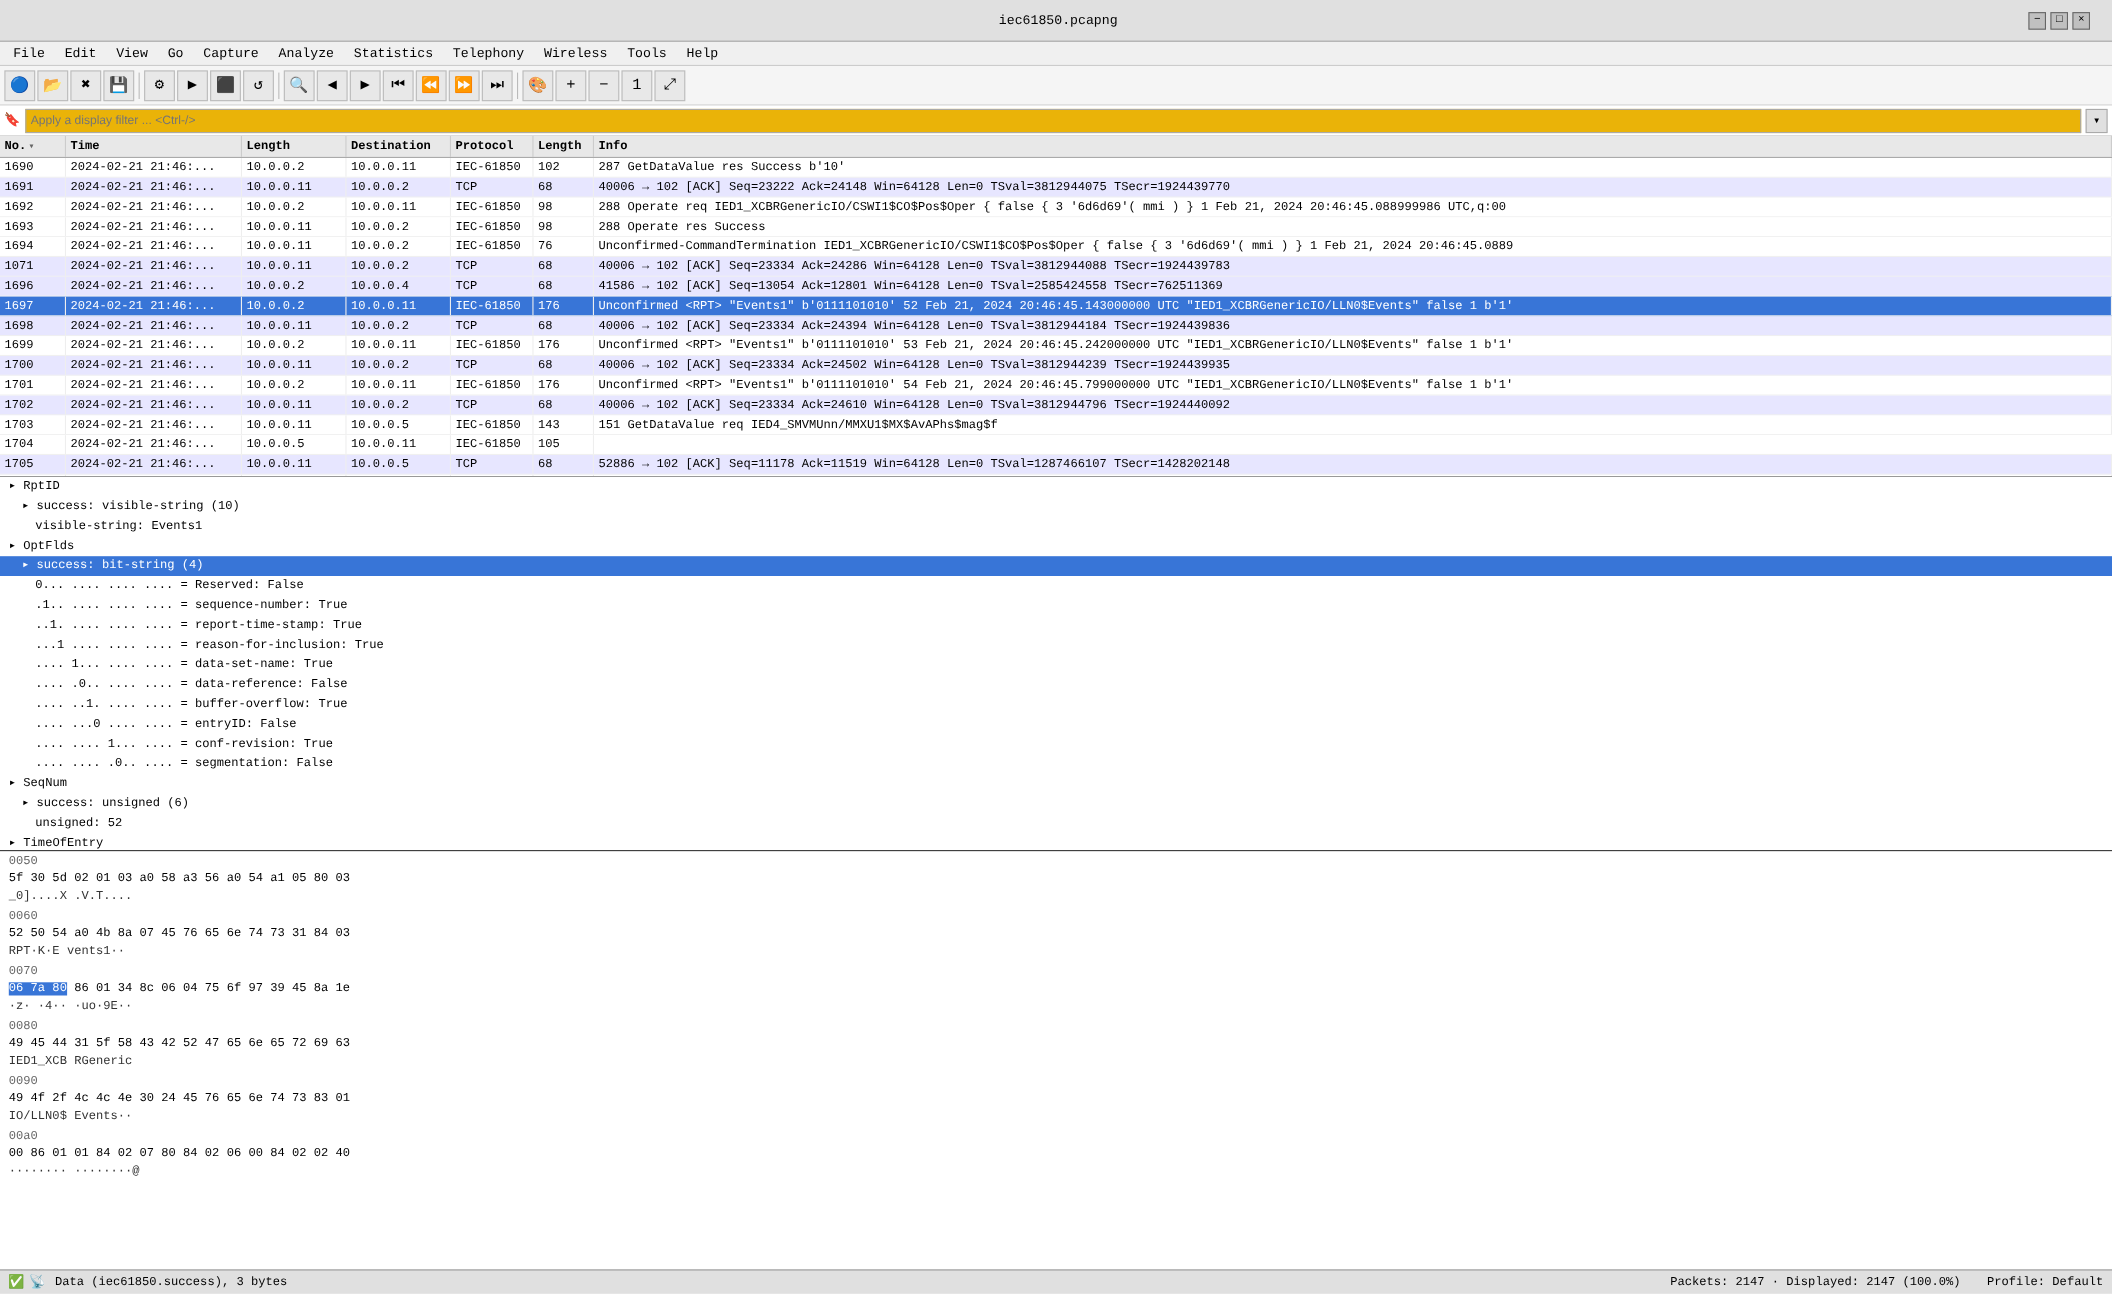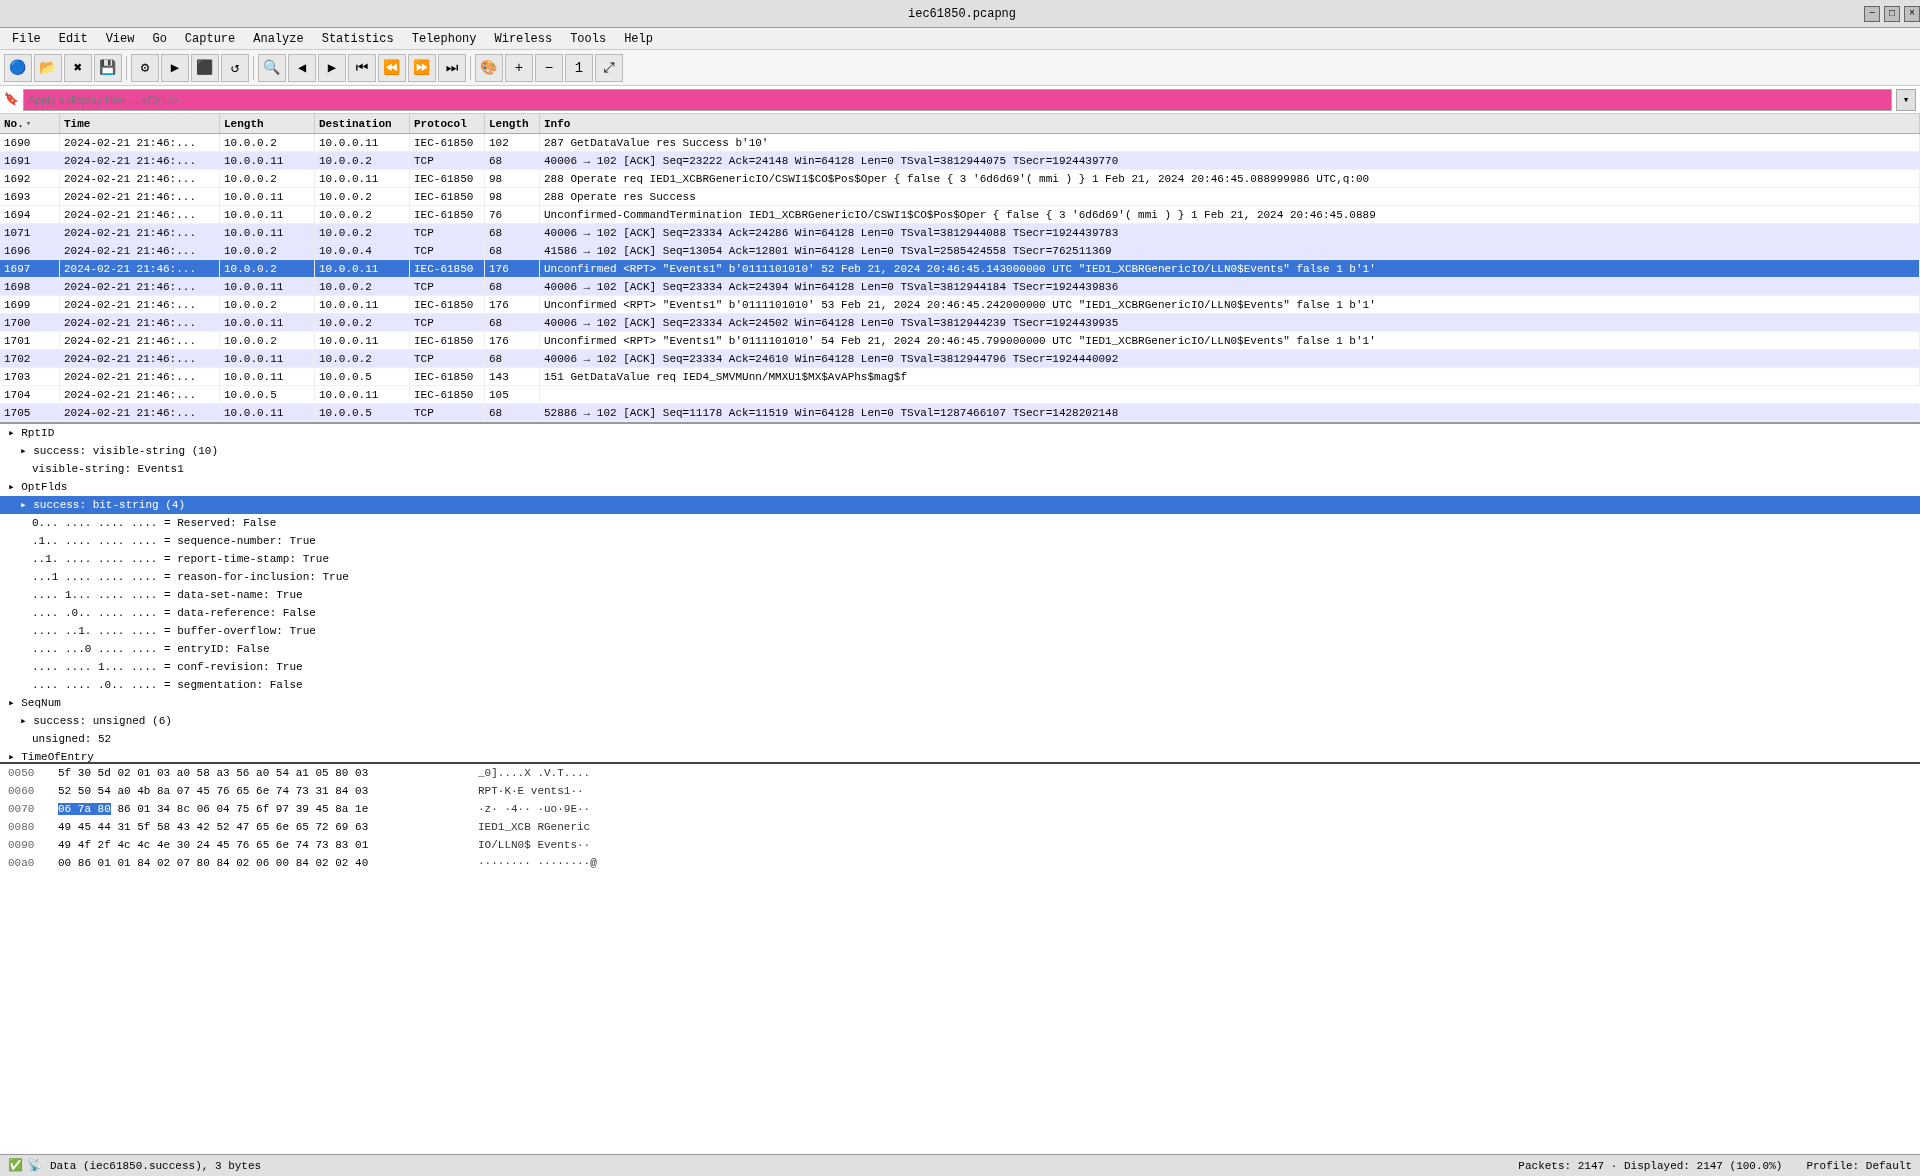--- a/index.html
+++ b/index.html
@@ -1,25 +1,25 @@
 <!DOCTYPE html>
 <html><head>
   <meta charset="utf-8">
   <style>
     * { margin: 0; padding: 0; box-sizing: border-box; }
     body { font-family: 'Courier New', monospace; font-size: 11px; background: #f0f0f0; color: #000; overflow: hidden; height: 1176px; width: 1920px; }
     
     
     #titlebar {
       background: #e0e0e0;
-      height: 28px;
+      height: 38px;
       display: flex;
       align-items: center;
       justify-content: space-between;
-      padding: 0 0;
+      padding: 0 20px;
       border-bottom: 1px solid #999;
       font-size: 12px;
     }
     #titlebar-controls { display: flex; gap: 4px; }
     .title-btn { width: 16px; height: 16px; background: #c0c0c0; border: 1px solid #666; cursor: pointer; font-size: 10px; display: flex; align-items: center; justify-content: center; }
     
     
     #menubar {
       background: #f0f0f0;
       height: 22px;
@@ -60,21 +60,21 @@
       border-bottom: 1px solid #ccc;
       padding: 0 4px;
       gap: 4px;
     }
     #filter-input {
       flex: 1;
       height: 22px;
       border: 1px solid #aaa;
       padding: 0 4px;
       font-size: 11px;
-      background: #ec4899;
+      background: #eab308;
     }
     .filter-icon { font-size: 12px; color: #666; }
     .filter-dropdown { width: 20px; height: 22px; background: #e0e0e0; border: 1px solid #aaa; cursor: pointer; display: flex; align-items: center; justify-content: center; }
     
     
     #packet-list {
       background: #fff;
       overflow-x: hidden;
       overflow-y: auto;
       border-bottom: 2px solid #999;
@@ -156,20 +156,21 @@
       background: #fff;
       overflow-y: auto;
       font-family: 'Courier New', monospace;
       font-size: 11px;
     }
     .hex-row {
       display: flex;
       padding: 1px 8px;
       line-height: 16px;
       white-space: nowrap;
+      flex-direction: column;
     }
     .hex-offset { color: #666; min-width: 50px; }
     .hex-bytes { min-width: 420px; }
     .hex-ascii { color: #333; }
     .hex-highlight { background: #3875d7; color: #fff; }
     
     
     #statusbar {
       background: #e0e0e0;
       height: 22px;

